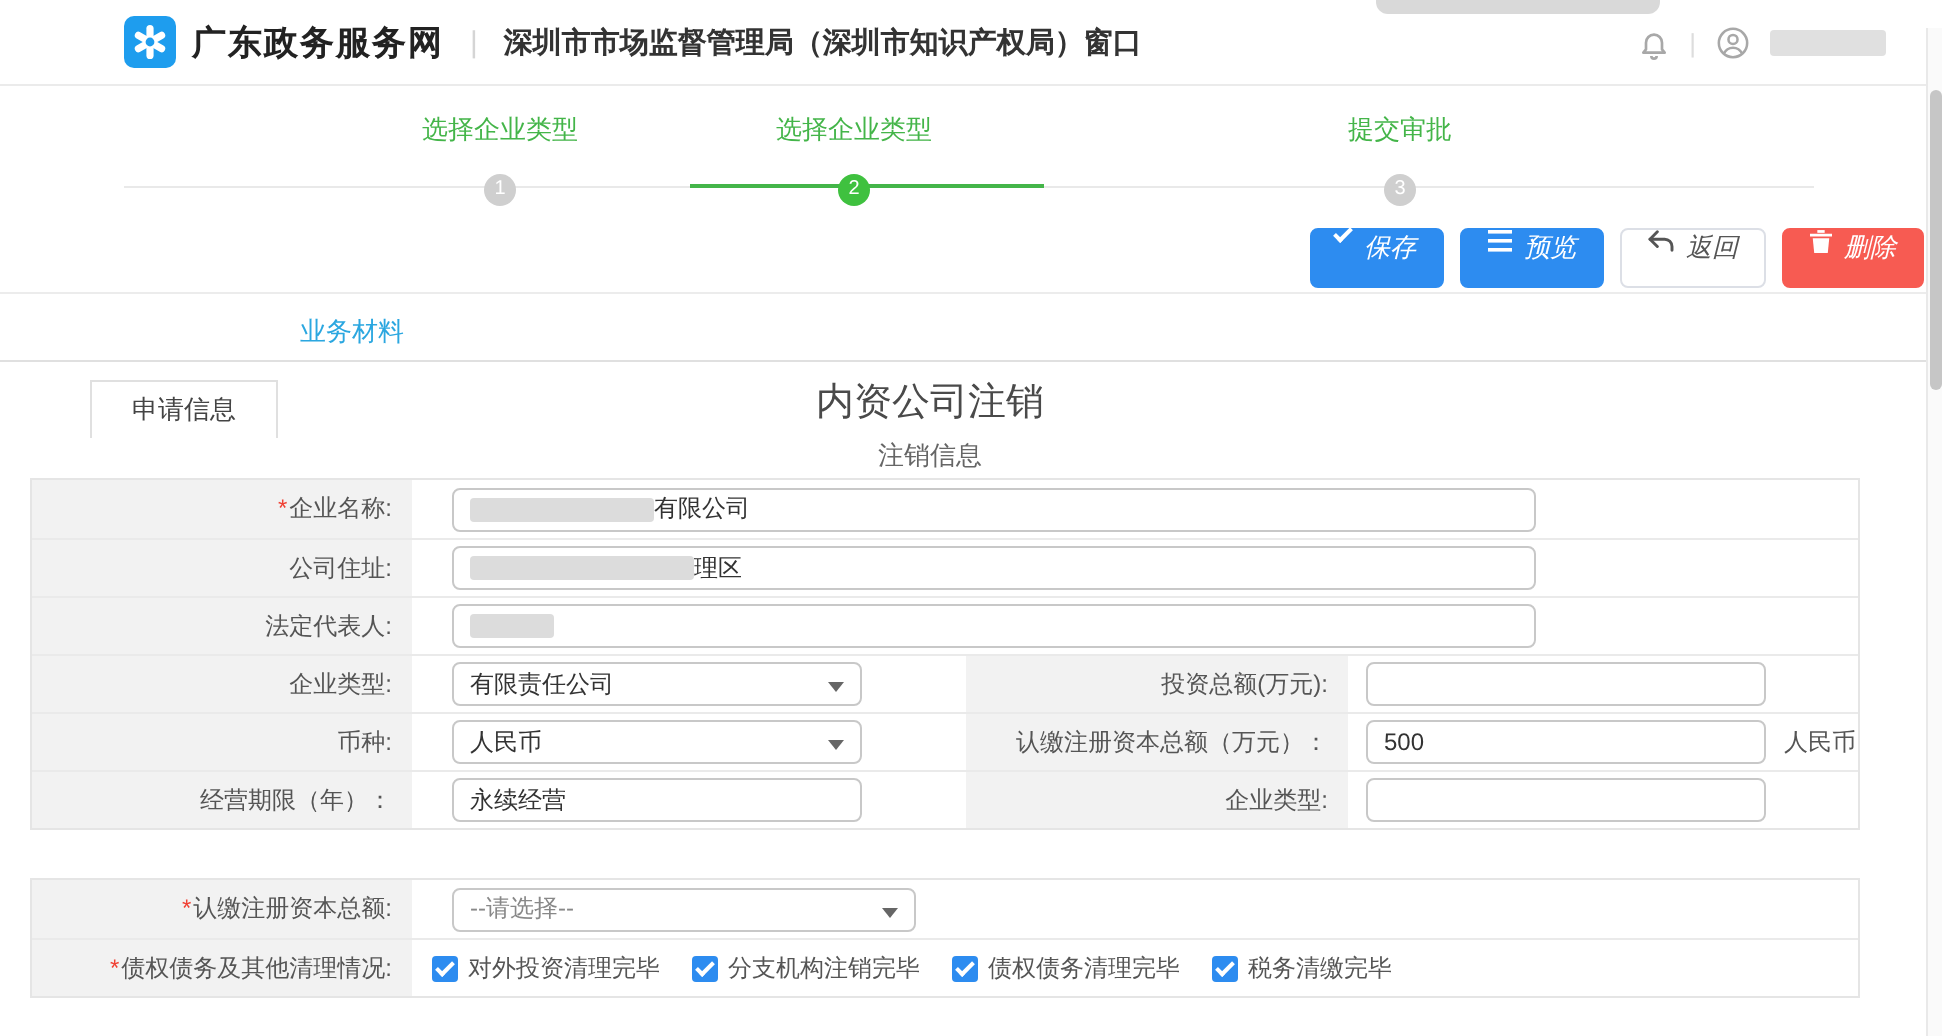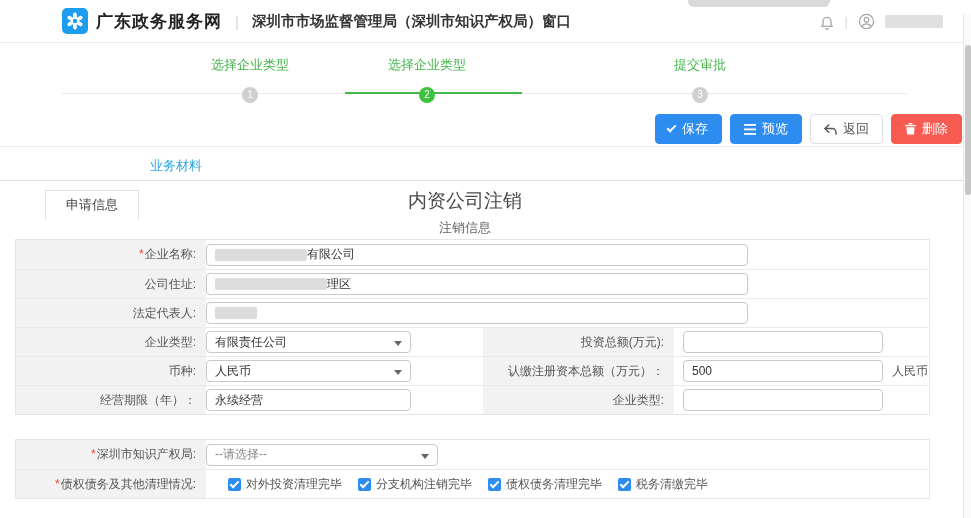--- a/index.html
+++ b/index.html
@@ -27,21 +27,21 @@
   .step{position:absolute;top:4px;transform:translateX(-50%);text-align:center;cursor:pointer;}
   .step-label{font-size:13px;color:#44b549;white-space:nowrap;display:block;}
   .step-circle{width:16px;height:16px;border-radius:50%;margin:13px auto 0;color:#fff;
     font-size:10px;line-height:16px;text-align:center;background:#cfcfcf;position:relative;z-index:2;}
   .step-circle.active{background:#3fc13f;}
   .step1{left:250px;} .step2{left:427px;} .step3{left:700px;}
 
   
   .toolbar{position:absolute;top:114px;right:9px;display:flex;gap:8px;}
   .btn{height:30px;border-radius:4px;border:1px solid transparent;font-size:13px;
-    display:flex;align-items:center;padding:0 13px;cursor:pointer;background:#fff;}
+    display:flex;align-items:flex-start;padding:0 13px;cursor:pointer;background:#fff;font-style:italic;}
   .btn-blue{background:#2d8cf0;border-color:#2d8cf0;color:#fff;}
   .btn-plain{background:#fff;border-color:#dcdfe6;color:#555;}
   .btn-red{background:#f75b52;border-color:#f75b52;color:#fff;}
   .ico{display:inline-flex;margin-right:6px;align-items:center;}
   .check-ico{width:5px;height:9px;border-right:2px solid #fff;border-bottom:2px solid #fff;
     transform:rotate(45deg);margin:-3px 8px 0 0;}
 
   
   .full-divider{position:absolute;top:146px;left:0;right:0;height:1px;background:#ececec;}
   .tabbar{position:absolute;top:152px;left:0;right:0;height:29px;border-bottom:1px solid #e0e0e0;}
@@ -61,33 +61,33 @@
   .ftable1{top:239px;} .ftable2{top:439px;}
   .frow{display:flex;height:29px;align-items:stretch;}
   .frow + .frow{border-top:1px solid #eaeaea;}
   .flabel{width:190px;flex:0 0 auto;background:#f2f2f2;text-align:right;padding-right:10px;
     font-size:12px;color:#555;line-height:28px;white-space:nowrap;}
   .flabel2{width:191px;flex:0 0 auto;background:#f2f2f2;text-align:right;padding-right:10px;
     font-size:12px;color:#555;line-height:28px;white-space:nowrap;}
   .req{color:#f04134;margin-right:1px;}
   .ffield{flex:1 1 auto;display:flex;align-items:center;background:#fff;}
   .ffield-half{width:277px;flex:0 0 auto;display:flex;align-items:center;background:#fff;}
-  .tinput{height:22px;border:1px solid #c8c8c8;border-radius:4px;margin-left:0;
+  .tinput{height:22px;border:1px solid #c8c8c8;border-radius:4px;margin-left:20px;
     padding:0 8px;font-size:12px;color:#333;outline:none;display:flex;align-items:center;background:#fff;}
   input.tinput{display:inline-block;line-height:20px;}
   .w-long{width:542px;} .w-mid{width:205px;} .w-right{width:200px;margin-left:9px;} .w-sel2{width:232px;}
   .suffix{font-size:12px;color:#555;margin-left:9px;}
   .selectbox{position:relative;cursor:pointer;}
   .selectbox .caret{position:absolute;right:8px;top:9px;width:0;height:0;
     border-left:4px solid transparent;border-right:4px solid transparent;border-top:5px solid #666;}
   .blob{display:inline-block;background:#dcdcdc;border-radius:2px;height:12px;vertical-align:middle;}
   .val-frag{font-size:12px;color:#333;}
 
   
-  .cbgroup{display:flex;align-items:center;gap:16px;margin-left:22px;}
+  .cbgroup{display:flex;align-items:center;gap:16px;margin-left:10px;}
   .cbitem{display:flex;align-items:center;cursor:pointer;}
   .cbox{width:13px;height:13px;background:#2d8cf0;border-radius:2px;position:relative;flex:0 0 auto;}
   .cbox::after{content:"";position:absolute;left:4px;top:1px;width:3px;height:7px;
     border-right:2px solid #fff;border-bottom:2px solid #fff;transform:rotate(45deg);}
   .cblabel{font-size:12px;color:#555;margin-left:5px;white-space:nowrap;}
 
   
   .scrollbar{position:absolute;right:0;top:14px;bottom:0;width:8px;background:#fafafa;
     border-left:1px solid #e9e9e9;}
   .scroll-thumb{position:absolute;left:1px;top:31px;width:6px;height:150px;background:#c6c6c6;border-radius:3px;}
@@ -259,21 +259,21 @@
         <input class="tinput w-right" value="" style="">
       </div>
     </div>
 
   </div>
 
 
   <div class="ftable ftable2">
 
     <div class="frow">
-      <div class="flabel"><span class="req">*</span><span>深圳市知识产权局:</span></div>
+      <div class="flabel"><span class="req">*</span><span>认缴注册资本总额:</span></div>
       <div class="ffield">
         <div class="tinput w-sel2 selectbox">
           <span class="val-frag" style="color:#888;">--请选择--</span>
           <span class="caret"></span>
         </div>
       </div>
     </div>
 
     <div class="frow">
       <div class="flabel"><span class="req">*</span><span>债权债务及其他清理情况:</span></div>

